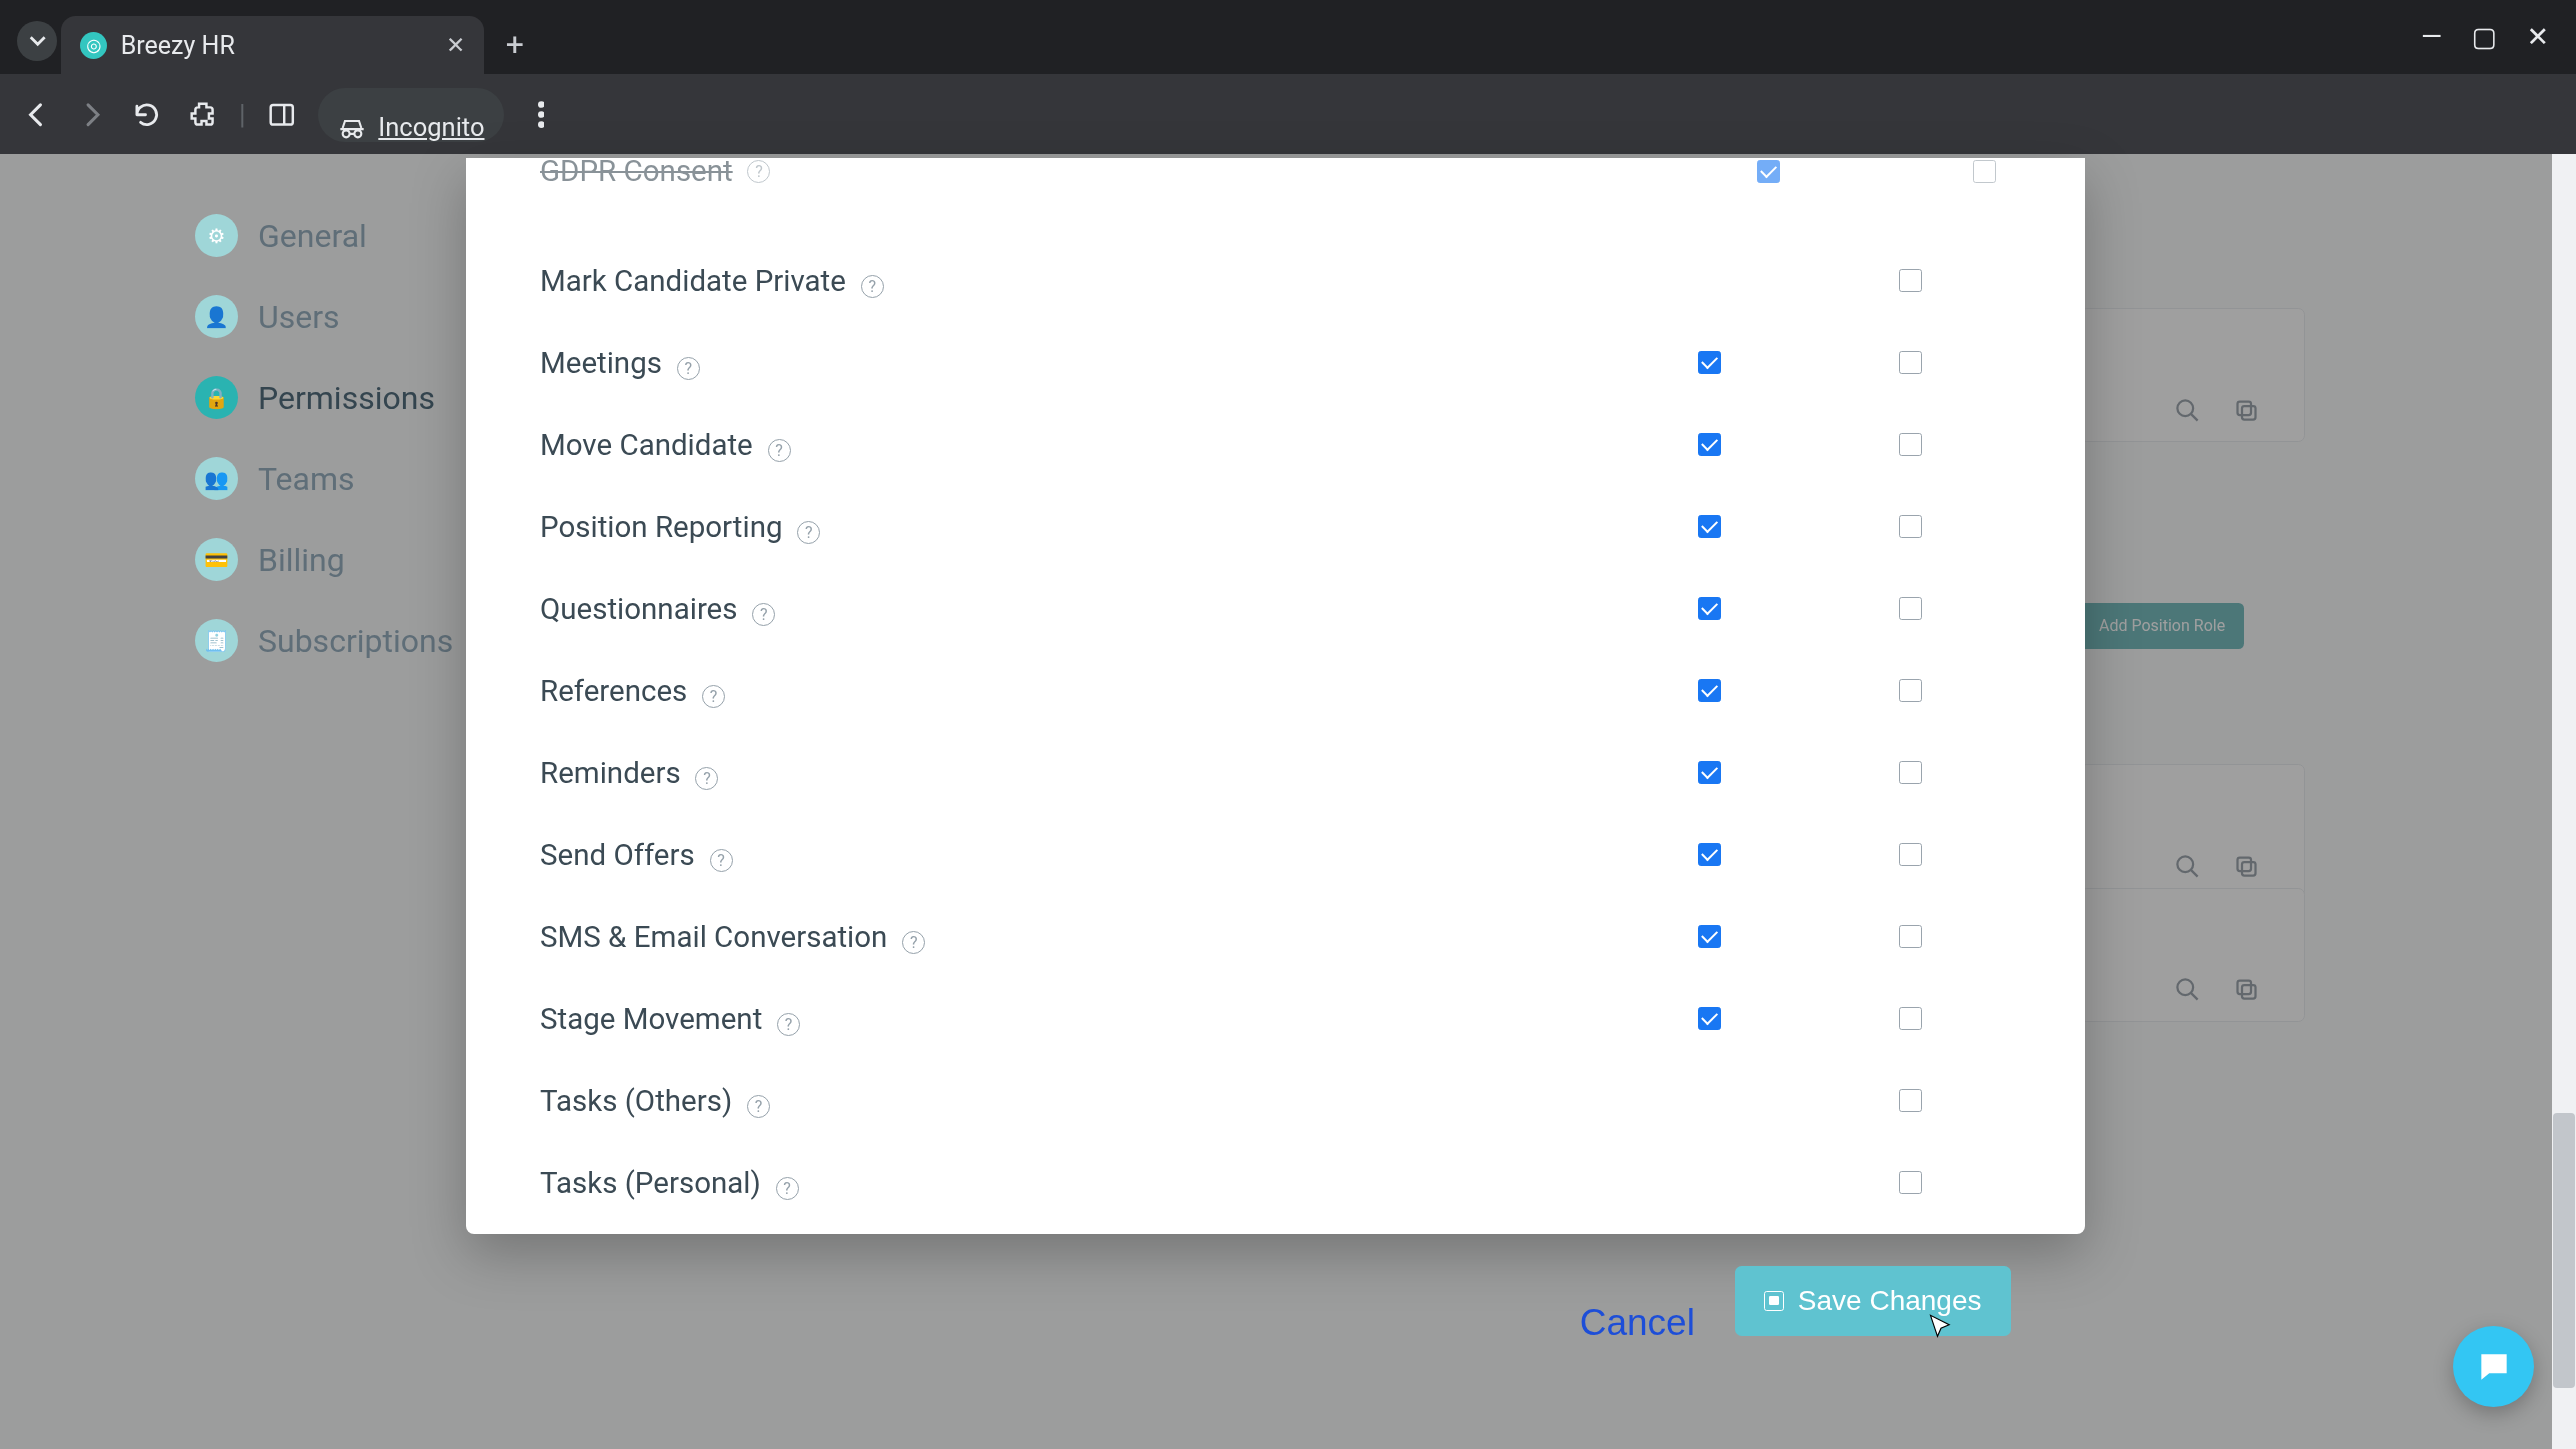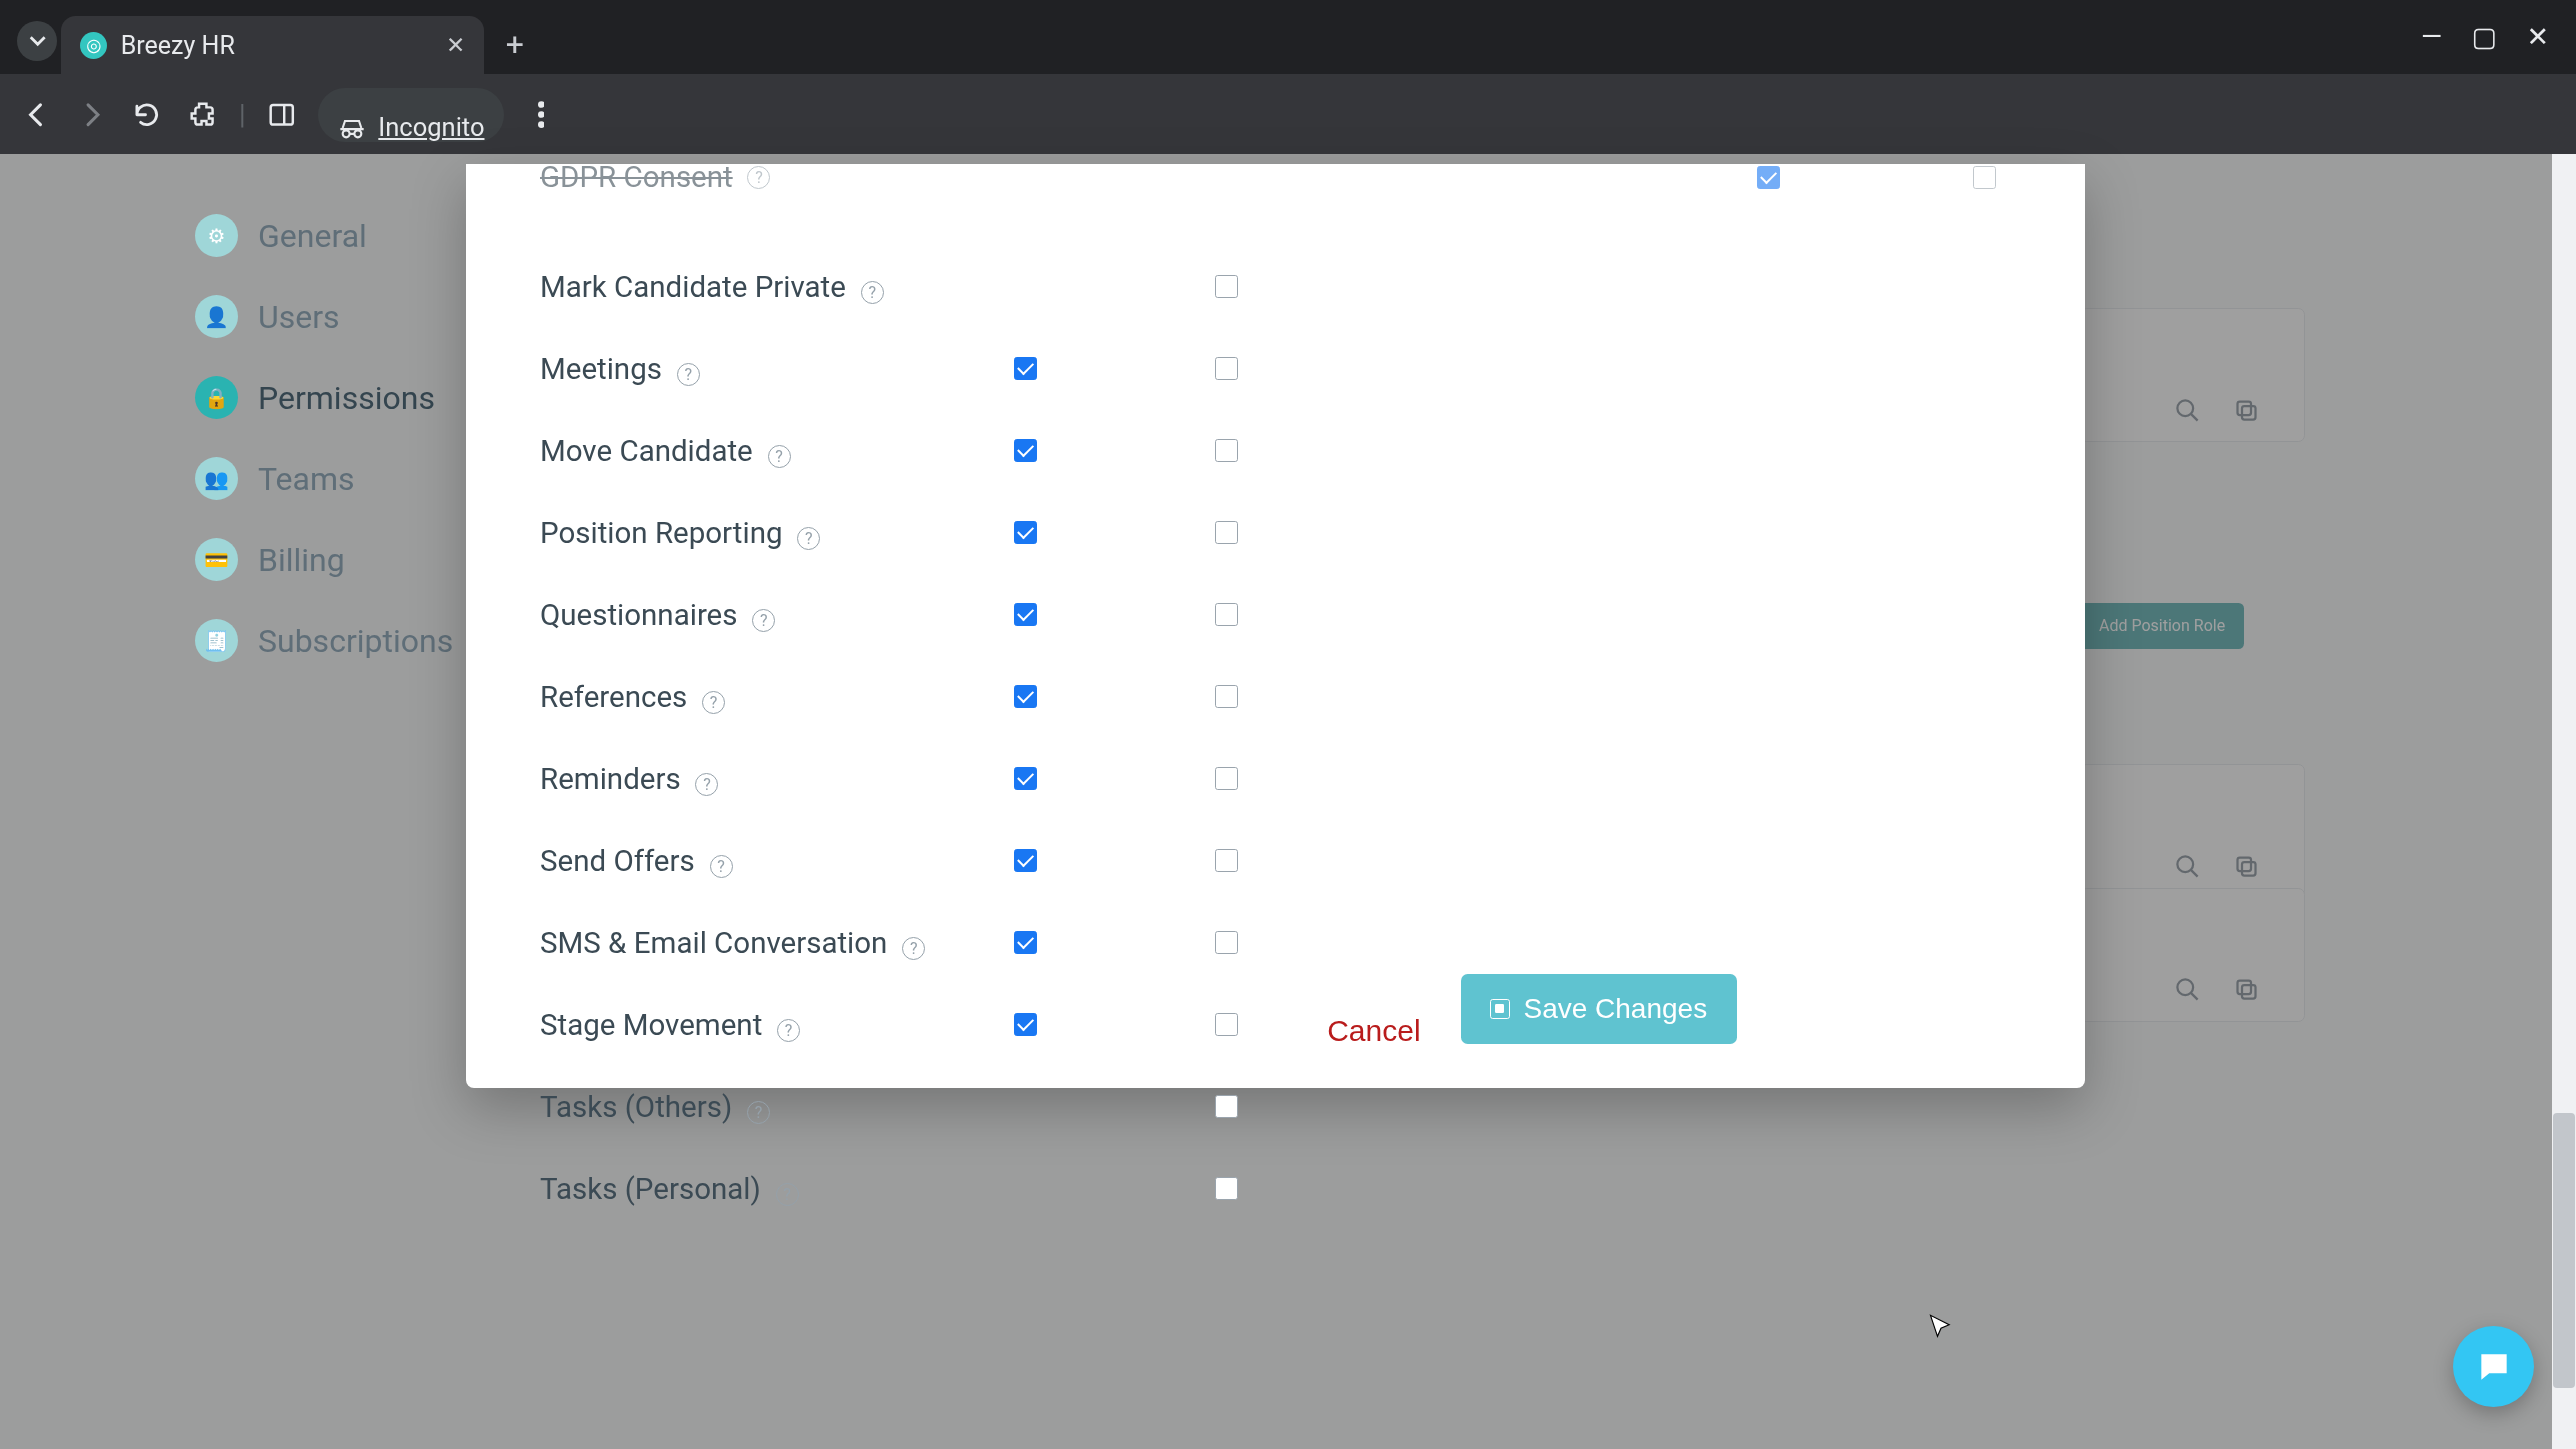--- a/index.html
+++ b/index.html
@@ -24,31 +24,31 @@
   .overlay{position:absolute;inset:0;background:rgba(80,80,80,0.55);}
   .sidebar{position:absolute;top:60px;left:195px;width:335px;display:flex;flex-direction:column;gap:38px;}
   .sb-item{display:flex;align-items:center;gap:20px;font-size:32px;color:#5f6e78;}
   .sb-item.active{color:#34454f;}
   .sb-icon{width:43px;height:43px;border-radius:50%;background:#9fd6d8;display:flex;align-items:center;justify-content:center;color:#fff;font-size:20px;}
   .sb-item.active .sb-icon{background:#2ab3b1;}
   .bg-card{position:absolute;background:#fff;border:0.7px solid #e3e7ea;border-radius:6.7px;}
   .bg-btn{position:absolute;background:#47a6a9;color:#fff;font-size:16px;padding:13.4px 19px;border-radius:5.4px;}
   .bg-icn{position:absolute;color:#7a8691;display:flex;gap:32px;font-size:27px;}
   
-  .modal{position:absolute;left:466px;top:164px;width:1619px;height:924px;background:#fff;border-radius:0 0 8px 8px;box-shadow:0 20px 54px rgba(0,0,0,0.25);display:flex;flex-direction:row;padding:21.5px 74px 40px 74px;}
+  .modal{position:absolute;left:466px;top:158px;width:1619px;height:1076px;background:#fff;border-radius:0 0 8px 8px;box-shadow:0 20px 54px rgba(0,0,0,0.25);display:flex;flex-direction:column;padding:21.5px 74px 40px 74px;}
   .perm-row{display:flex;align-items:center;height:82px;}
   .perm-label{flex:1;font-size:29.5px;color:#3b4a54;display:flex;align-items:flex-end;gap:14.8px;}
   .help{width:23px;height:23px;border:1.3px solid #95a1aa;border-radius:50%;display:inline-flex;align-items:center;justify-content:center;font-size:16px;color:#95a1aa;}
   .cb-col{width:201px;display:flex;justify-content:center;}
   .cb{width:23px;height:23px;border:1.3px solid #9aa4ad;border-radius:2.7px;background:#fff;position:relative;}
   .cb.checked{background:#1977f3;border-color:#1977f3;}
   .cb.checked::after{content:"";position:absolute;left:6px;top:1.3px;width:6.7px;height:13.4px;border:solid #fff;border-width:0 2.7px 2.7px 0;transform:rotate(45deg);}
   .cut{position:absolute;left:0;right:0;top:-4px;font-size:29.5px;color:#3b4a54;padding-left:74px;display:flex;align-items:center;gap:14.8px;}
   .footer{margin-top:auto;display:flex;justify-content:flex-end;align-items:center;gap:40px;padding-top:34px;}
-  .cancel{font-size:30px;color:#b91c1c;background:none;border:none;margin-top:44px;}
+  .cancel{font-size:37px;color:#1d4ed8;background:none;border:none;margin-top:44px;}
   .save{background:#5fc3d0;color:#fff;border:none;font-size:28px;font-weight:500;padding:19px 29.5px;border-radius:6.7px;display:flex;align-items:center;gap:13.4px;}
   .save .sv-icn{width:20px;height:20px;border:1.3px solid #fff;border-radius:2.7px;position:relative;}
   .save .sv-icn::after{content:"";position:absolute;top:4px;left:4px;width:9.4px;height:9.4px;background:#fff;border-radius:1.3px;}
   
   .fab{position:absolute;right:42px;bottom:42px;width:81px;height:81px;border-radius:50%;background:#33c6f3;box-shadow:0 6.7px 20px rgba(0,0,0,0.25);display:flex;align-items:center;justify-content:center;}
   .cursor{position:absolute;width:27px;height:27px;pointer-events:none;}
   .scroll-track{position:absolute;right:0;top:154px;bottom:0;width:24px;background:#f0f1f3;}
   .scroll-thumb{position:absolute;right:1.3px;width:21.5px;background:#c2c6cb;border-radius:4px;}
   svg{display:block}
 </style>

